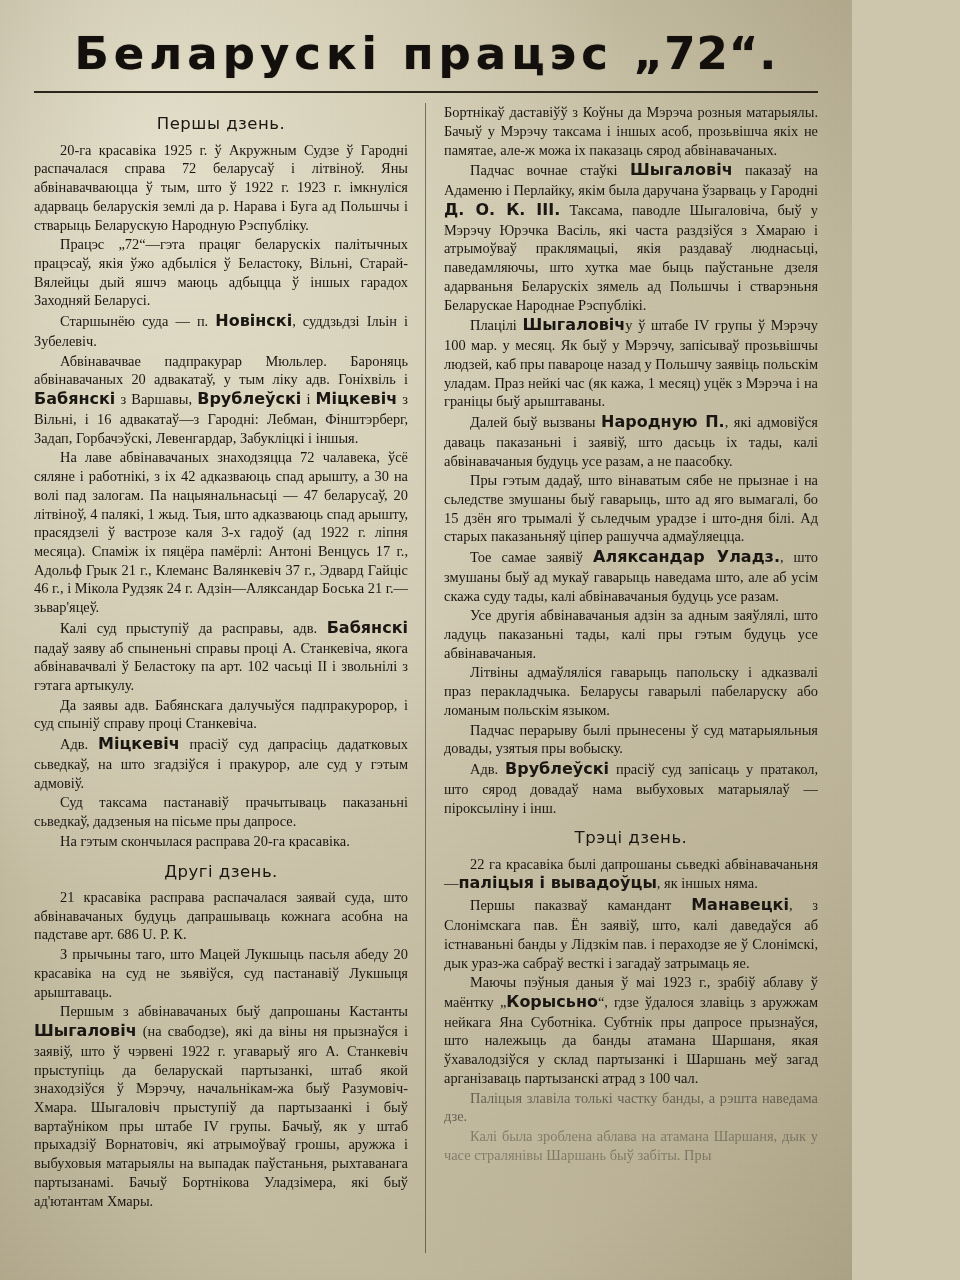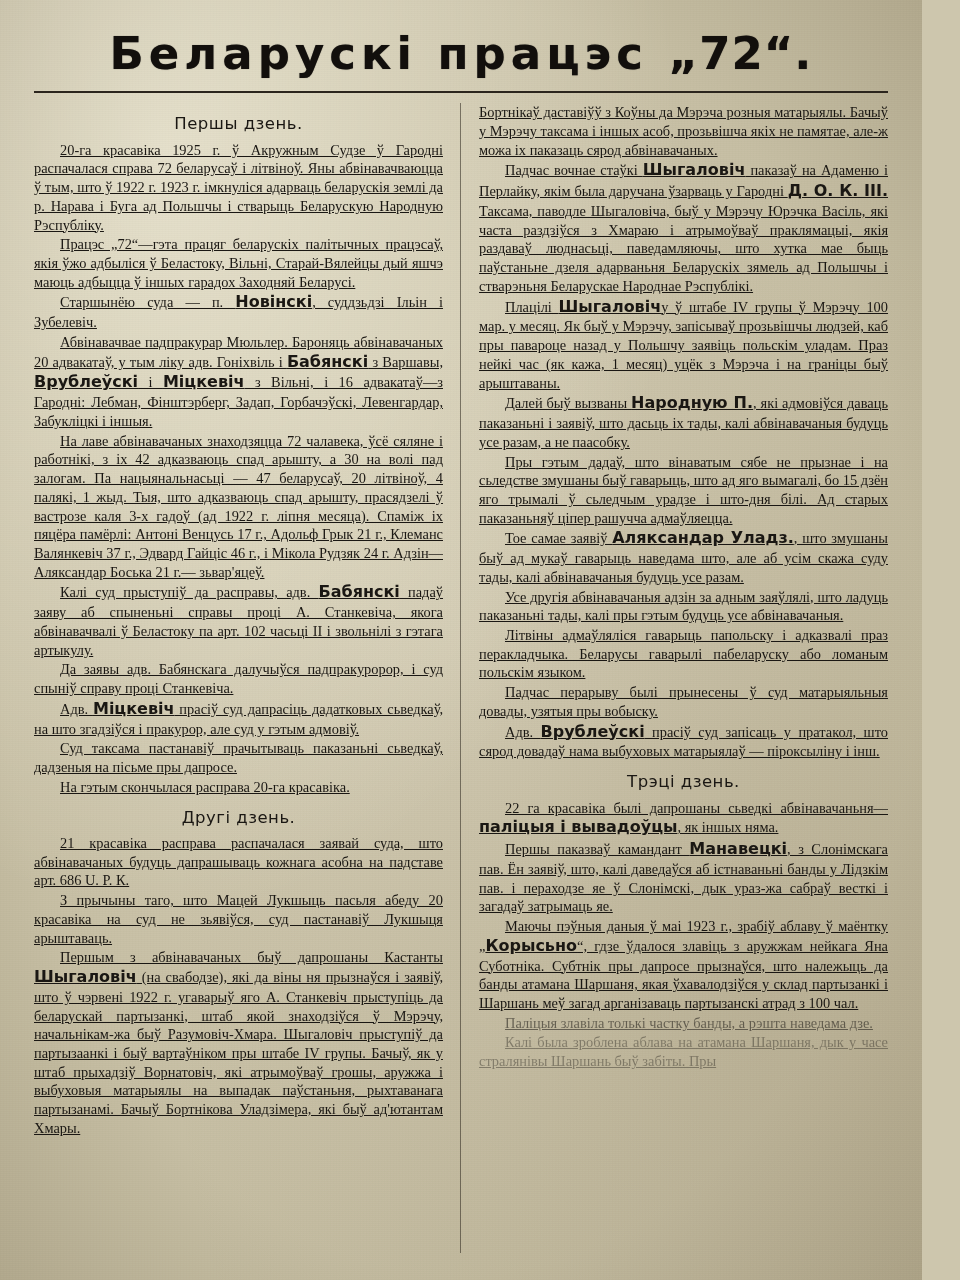--- a/index.html
+++ b/index.html
@@ -10,21 +10,21 @@
     width: 960px;
     height: 1280px;
     background: #cdc6ad;
     font-family: "Liberation Serif", serif;
     color: #1a1713;
     overflow: hidden;
   }
   
   .page {
     position: relative;
-    width: 922px;
+    width: 852px;
     height: 1280px;
     box-sizing: border-box;
     padding: 26px 34px 10px 34px;
     background:
       radial-gradient(ellipse at 18% 12%, rgba(255,252,236,0.55) 0%, rgba(255,252,236,0) 48%),
       radial-gradient(ellipse at 82% 78%, rgba(120,104,72,0.18) 0%, rgba(120,104,72,0) 55%),
       radial-gradient(ellipse at 50% 50%, rgba(215,208,184,0.9) 0%, rgba(198,190,163,0.9) 70%, rgba(176,167,139,0.95) 100%),
       #cac3a9;
   }
   .grain {
@@ -85,21 +85,20 @@
     font-family: "DejaVu Sans", sans-serif;
     font-weight: normal;
     font-size: 16.5px;
     text-align: center;
     margin: 10px 0 6px 0;
     letter-spacing: 0.5px;
   }
   p {
     margin: 0 0 1px 0;
     text-indent: 26px;
-    text-decoration: underline;
   }
   p.cont {
     text-indent: 0;
   }
   b {
     font-family: "DejaVu Sans", sans-serif;
     font-weight: bold;
     font-size: 16px;
   }
   .faded {

